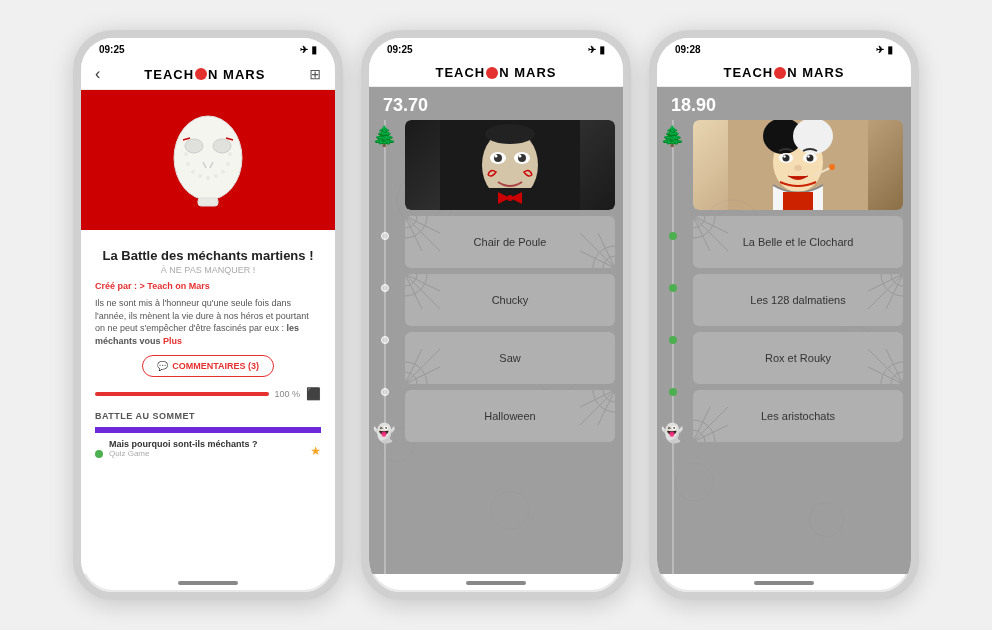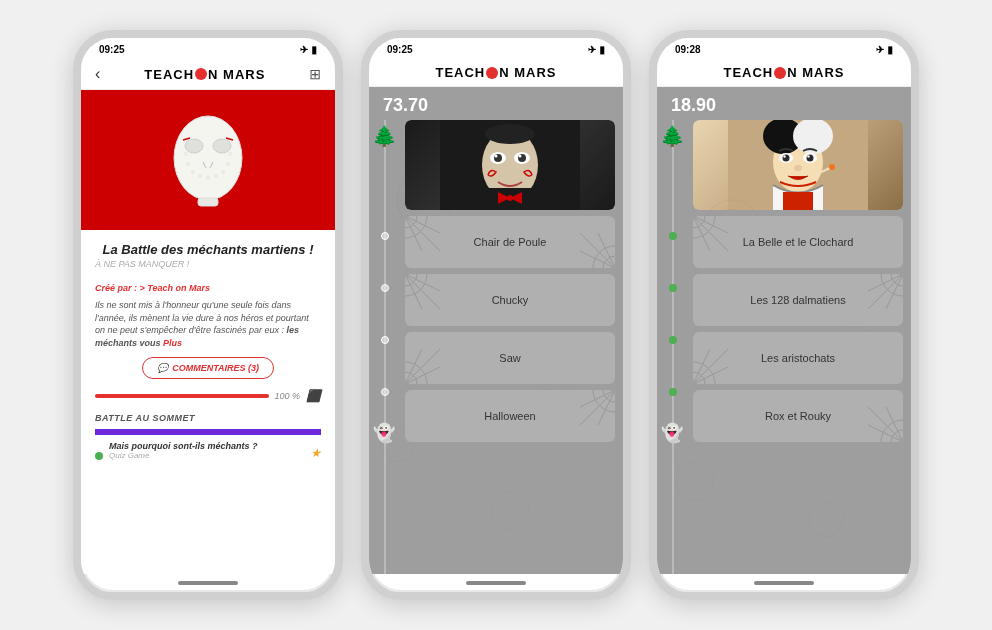--- a/index.html
+++ b/index.html
@@ -113,35 +113,34 @@
       position: relative;
       overflow: hidden;
     }
     .mask-svg {
       width: 80px;
       height: 100px;
     }
     .content-area {
       flex: 1;
       overflow-y: auto;
-      padding: 12px 14px;
-      font-style: italic;
+      padding: 18px 14px;
     }
     .battle-title {
       font-size: 13px;
       font-weight: 700;
       color: #222;
       text-align: center;
       margin-bottom: 2px;
     }
     .battle-subtitle {
       font-size: 9px;
       color: #aaa;
-      text-align: left;
-      margin-bottom: 14px;
+      text-align: center;
+      margin-bottom: 6px;
     }
     .created-by {
       font-size: 9px;
       color: #555;
       margin-bottom: 6px;
     }
     .created-by span { color: #e53030; font-weight: 600; }
     .battle-desc {
       font-size: 9px;
       color: #555;
@@ -668,34 +667,34 @@
             </div>
             <div class="quiz-card">
               <svg class="spiderweb web-tr" width="35" height="35" viewBox="0 0 35 35">
                 <path d="M0,0 L35,35 M0,0 L35,17 M0,0 L17,35" stroke="#555" stroke-width="1" fill="none"></path>
                 <circle cx="0" cy="0" r="12" fill="none" stroke="#555" stroke-width="1"></circle>
                 <circle cx="0" cy="0" r="22" fill="none" stroke="#555" stroke-width="1"></circle>
               </svg>
               <span>Les 128 dalmatiens</span>
             </div>
             <div class="quiz-card">
+              <svg class="spiderweb web-br" width="35" height="35" viewBox="0 0 35 35">
+                <path d="M0,0 L35,35 M0,0 L35,17 M0,0 L17,35" stroke="#555" stroke-width="1" fill="none"></path>
+                <circle cx="0" cy="0" r="12" fill="none" stroke="#555" stroke-width="1"></circle>
+                <circle cx="0" cy="0" r="22" fill="none" stroke="#555" stroke-width="1"></circle>
+              </svg>
+              <span>Rox et Rouky</span>
+            </div>
+            <div class="quiz-card">
               <svg class="spiderweb web-bl" width="35" height="35" viewBox="0 0 35 35">
                 <path d="M0,0 L35,35 M0,0 L35,17 M0,0 L17,35" stroke="#555" stroke-width="1" fill="none"></path>
                 <circle cx="0" cy="0" r="12" fill="none" stroke="#555" stroke-width="1"></circle>
                 <circle cx="0" cy="0" r="22" fill="none" stroke="#555" stroke-width="1"></circle>
               </svg>
               <span>Les aristochats</span>
-            </div>
-            <div class="quiz-card">
-              <svg class="spiderweb web-br" width="35" height="35" viewBox="0 0 35 35">
-                <path d="M0,0 L35,35 M0,0 L35,17 M0,0 L17,35" stroke="#555" stroke-width="1" fill="none"></path>
-                <circle cx="0" cy="0" r="12" fill="none" stroke="#555" stroke-width="1"></circle>
-                <circle cx="0" cy="0" r="22" fill="none" stroke="#555" stroke-width="1"></circle>
-              </svg>
-              <span>Rox et Rouky</span>
             </div>
           </div>
         </div>
       </div>
     </div>
     <div class="phone-home-bar">
       <div class="home-bar-line"></div>
     </div>
   </div>
 

